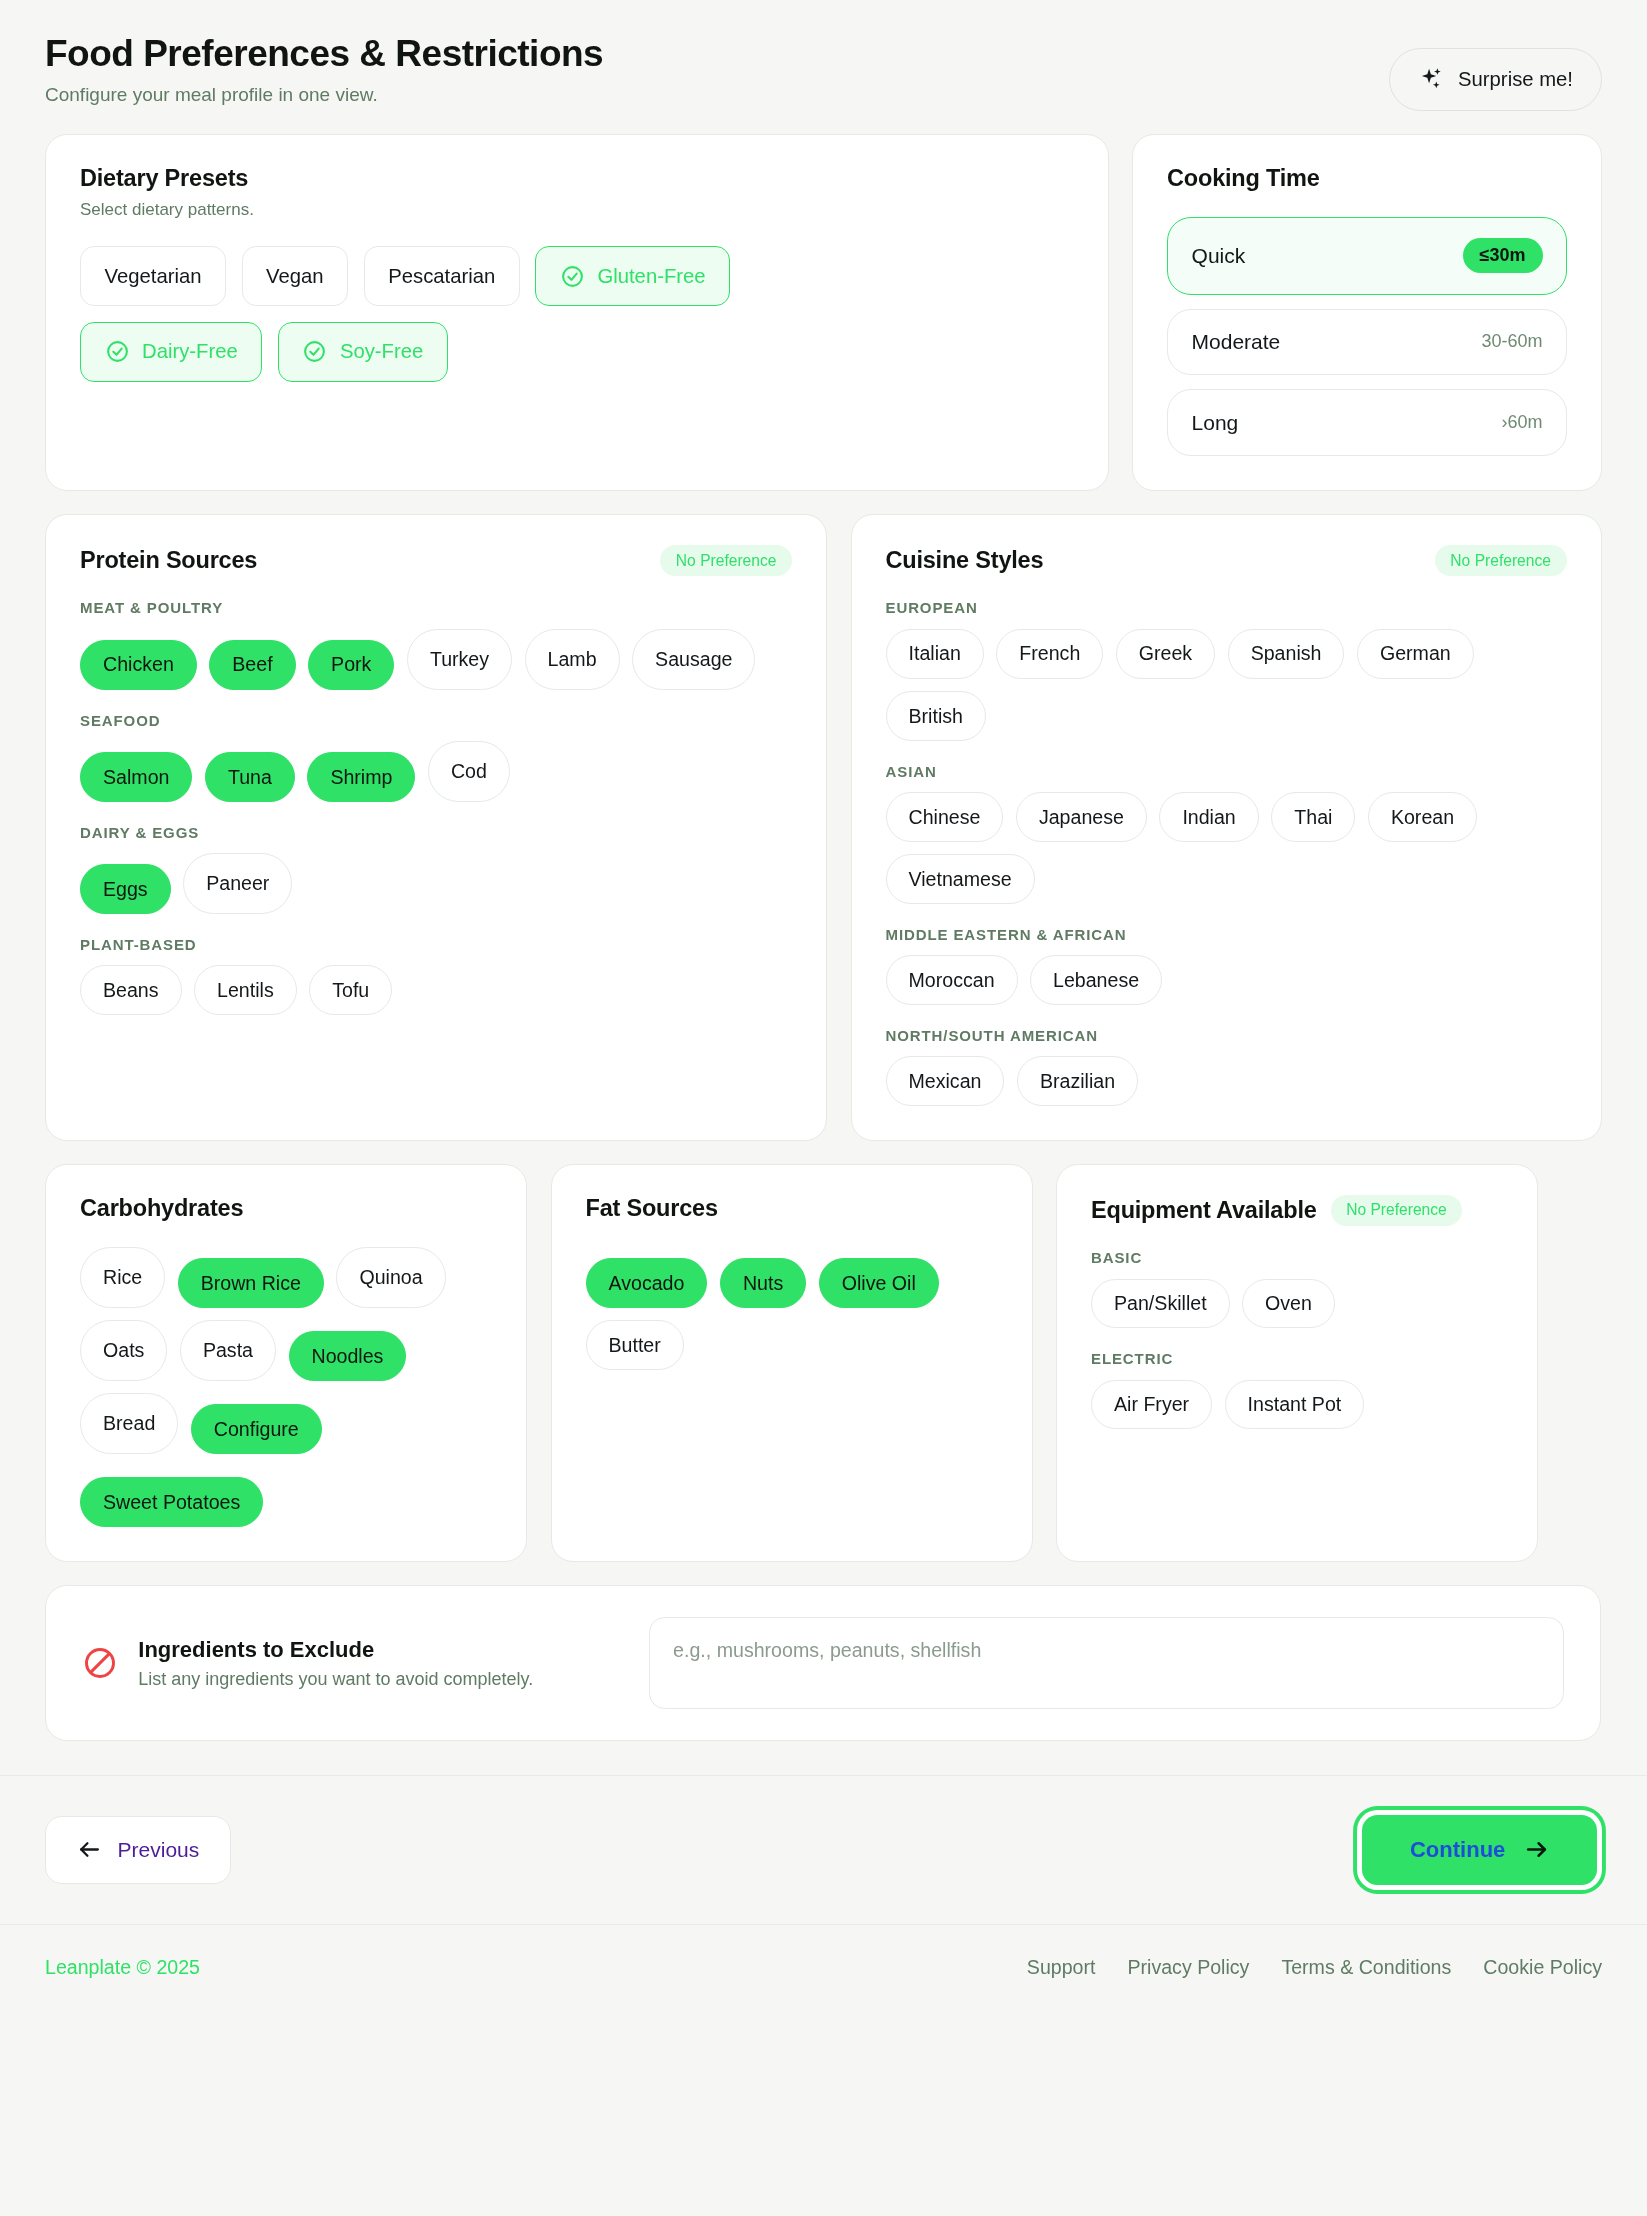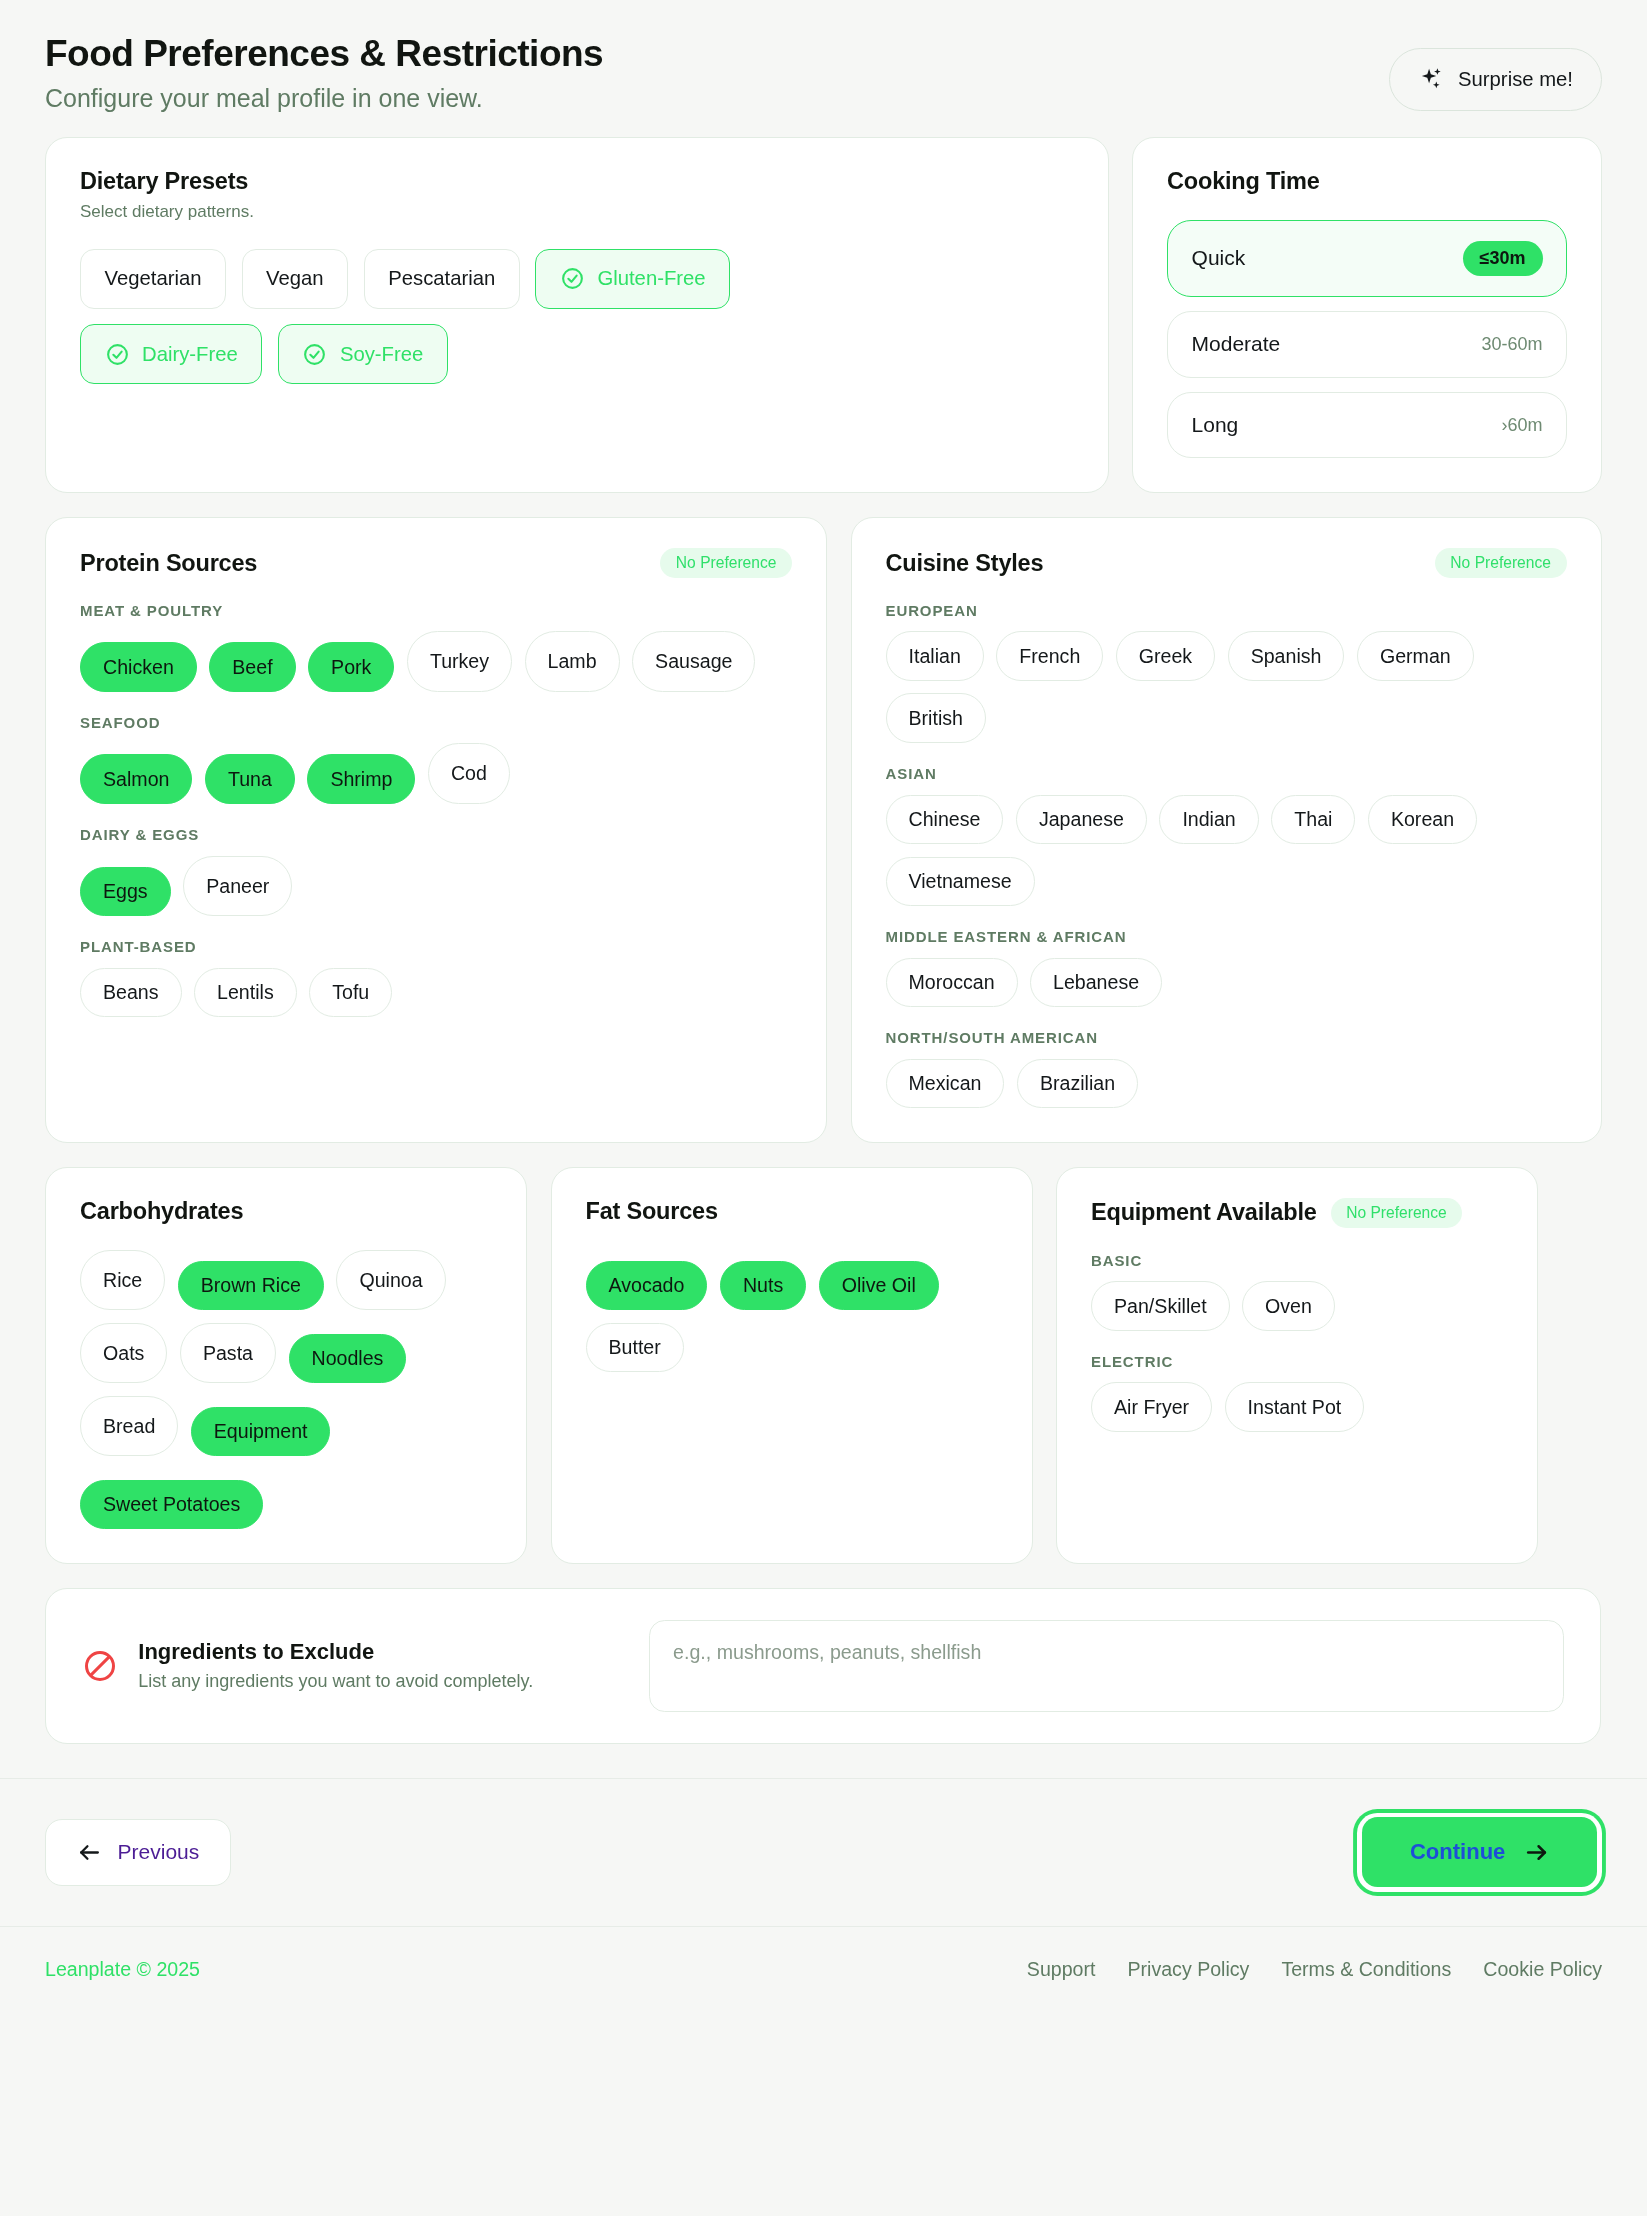--- a/index.html
+++ b/index.html
@@ -24,21 +24,21 @@
   }
   .header-left { display: flex; flex-direction: column; gap: 9.4px; }
   .page-title {
     font-size: 37px;
     font-weight: 700;
     color: #111511;
     letter-spacing: -0.5px;
     line-height: 1.1;
   }
   .page-subtitle {
-    font-size: 25px;
+    font-size: 19px;
     color: #5f7b63;
     font-weight: 400;
   }
   .surprise-btn {
     display: inline-flex;
     align-items: center;
     gap: 13.3px;
     background: #f6f7f5;
     border: 1.6px solid #dbe5dc;
     border-radius: 781px;
@@ -425,21 +425,21 @@
       <div class="card" style="width:482px;">
         <div class="card-title">Carbohydrates</div>
         <div class="chips" id="carb-chips" style="margin-top:25px;">
             <button class="chip"><span>Rice</span></button>
             <button class="chip selected"><span>Brown Rice</span></button>
             <button class="chip"><span>Quinoa</span></button>
             <button class="chip"><span>Oats</span></button>
             <button class="chip"><span>Pasta</span></button>
             <button class="chip selected"><span>Noodles</span></button>
             <button class="chip"><span>Bread</span></button>
-            <button class="chip selected"><span>Equipment</span></button>
+            <button class="chip selected"><span>Configure</span></button>
             <button class="chip selected"><span>Sweet Potatoes</span></button>
           </div>
       </div>
 
       <div class="card" style="width:482px;">
         <div class="card-title">Fat Sources</div>
         <div class="chips" id="fat-chips" style="margin-top:25px;">
             <button class="chip selected"><span>Avocado</span></button>
             <button class="chip selected"><span>Nuts</span></button>
             <button class="chip selected"><span>Olive Oil</span></button>

